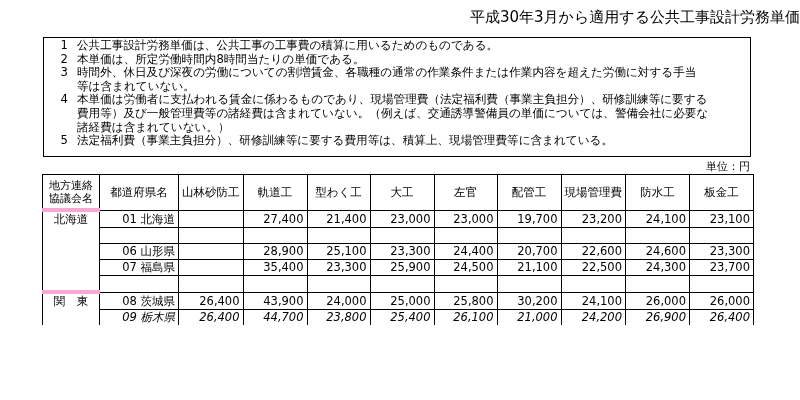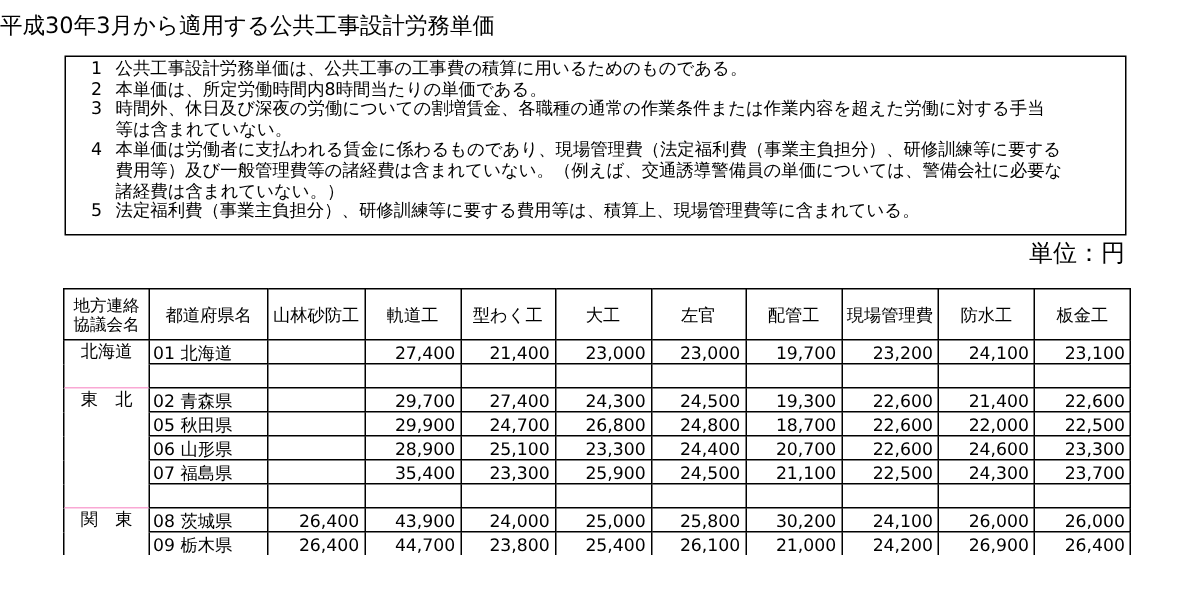--- a/index.html
+++ b/index.html
@@ -1,38 +1,38 @@
 <!DOCTYPE html>
 <html><head>
 <meta charset="utf-8">
 <style>
   html, body { margin: 0; padding: 0; background: #ffffff; }
   body { width: 800px; height: 400px; position: relative; overflow: hidden;
          font-family: "DejaVu Sans", "Liberation Sans", sans-serif; color: #000; }
-  .title { position: absolute; left: 0; top: 8px; width: 800px; text-align: left;
+  .title { position: absolute; left: 0; top: 8px; width: 800px; text-align: right;
            font-size: 15px; letter-spacing: 0px; }
   .notes { position: absolute; left: 43px; top: 37px; width: 708px; height: 120px;
            border: 1px solid #000; box-sizing: border-box; font-size: 11.6px; line-height: 13.6px;
            padding: 1px 0 0 0; }
   .note { display: flex; }
   .note .num { width: 24px; text-align: right; padding-right: 9px; flex: none; }
   .note .txt { flex: 1; white-space: pre-wrap; }
-  .unit { position: absolute; right: 50px; top: 159px; font-size: 16px; }
+  .unit { position: absolute; right: 50px; top: 159px; font-size: 11px; }
   table { position: absolute; left: 42px; top: 174px; border-collapse: collapse;
-          table-layout: fixed; font-size: 11.5px; margin-top: 18px; }
+          table-layout: fixed; font-size: 11.5px; }
   td, th { border: 1px solid #000; padding: 0 3px; height: 15px; line-height: 14px;
            white-space: nowrap; overflow: hidden; font-weight: normal; }
   th { height: 33px; text-align: center; line-height: 14px; }
   th.region-h { font-size: 11px; line-height: 13px; }
   td.num { text-align: right; }
   td.region { text-align: center; border-bottom: none; border-top: none; vertical-align: top; }
-  td.region.first { border-top: 1px solid #f9a8d4; }
+  td.region.first { border-top: 4px solid #f9a8d4; }
   tr.spacer td { height: 15px; }
-  td.pref { text-align: left; padding-left: 2px; }
-  .cut td { border-bottom: none; }
+  td.pref { text-align: right; padding-left: 2px; }
+  .cut td { border-bottom: none; font-style: italic; }
 </style>
 </head>
 <body>
 
 <div class="title">平成30年3月から適用する公共工事設計労務単価</div>
 
 <div class="notes">
   <div class="note">
       <span class="num">1</span>
       <span class="txt">公共工事設計労務単価は、公共工事の工事費の積算に用いるためのものである。</span>
@@ -111,46 +111,20 @@
         <td></td>
         <td></td>
         <td></td>
         <td></td>
         <td></td>
         <td></td>
         <td></td>
         <td></td>
       </tr>
       <tr>
-        <td class="region first">東　北</td>
-        <td class="pref">02 青森県</td>
-        <td class="num"></td>
-        <td class="num">29,700</td>
-        <td class="num">27,400</td>
-        <td class="num">24,300</td>
-        <td class="num">24,500</td>
-        <td class="num">19,300</td>
-        <td class="num">22,600</td>
-        <td class="num">21,400</td>
-        <td class="num">22,600</td>
-      </tr>
-      <tr>
-        <td class="region"></td>
-        <td class="pref">05 秋田県</td>
-        <td class="num"></td>
-        <td class="num">29,900</td>
-        <td class="num">24,700</td>
-        <td class="num">26,800</td>
-        <td class="num">24,800</td>
-        <td class="num">18,700</td>
-        <td class="num">22,600</td>
-        <td class="num">22,000</td>
-        <td class="num">22,500</td>
-      </tr>
-      <tr>
         <td class="region"></td>
         <td class="pref">06 山形県</td>
         <td class="num"></td>
         <td class="num">28,900</td>
         <td class="num">25,100</td>
         <td class="num">23,300</td>
         <td class="num">24,400</td>
         <td class="num">20,700</td>
         <td class="num">22,600</td>
         <td class="num">24,600</td>

